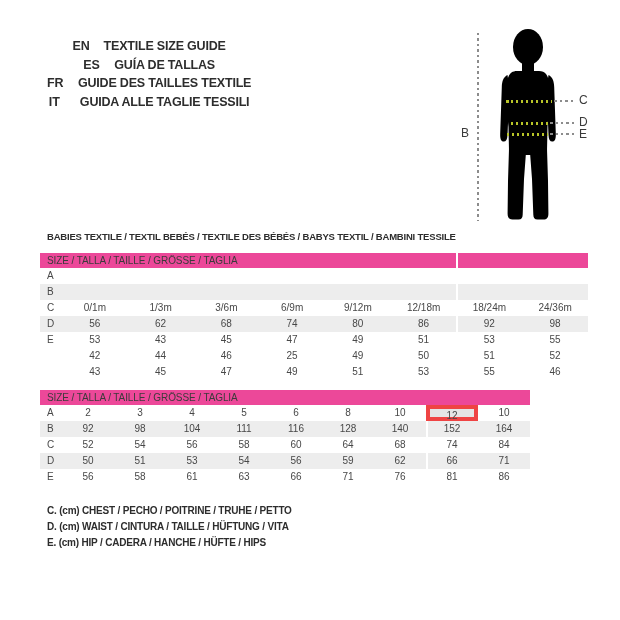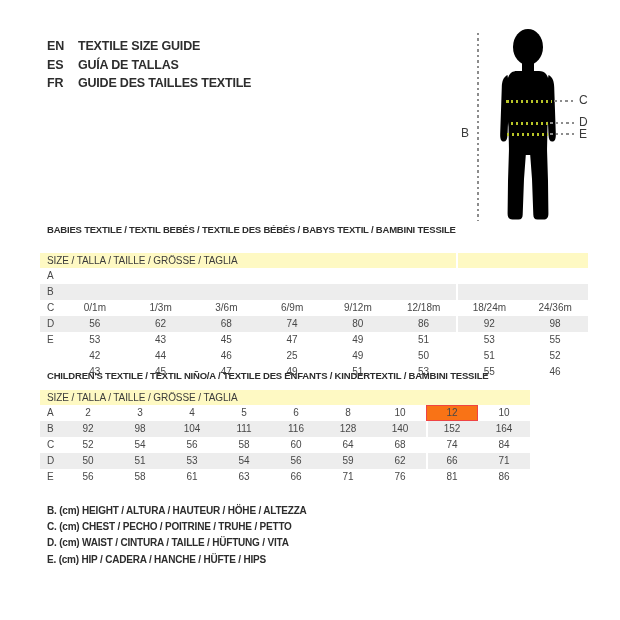--- a/index.html
+++ b/index.html
@@ -3,48 +3,48 @@
 <meta charset="utf-8">
 <style>
   html,body{margin:0;padding:0;background:#fff;}
   .canvas{
     position:relative;width:620px;height:620px;background:#ffffff;overflow:hidden;
     font-family:"Liberation Sans",sans-serif;color:#3c3c3c;
   }
   
   .langs{position:absolute;left:47px;top:37px;}
   .lang-row{display:flex;line-height:18.5px;font-size:12.5px;font-weight:700;
-    letter-spacing:-0.2px;color:#2d2d2d;}
+    letter-spacing:-0.2px;color:#2d2d2d;justify-content:center;}
   .lang-code{width:31px;flex:0 0 31px;}
   
   .fig{position:absolute;left:0;top:0;width:620px;height:240px;}
   .fig svg{position:absolute;left:499px;top:29px;}
   .vdots{position:absolute;left:477px;top:33px;width:2px;height:188px;
     background:repeating-linear-gradient(180deg,#8c8c8c 0 2.2px,transparent 2.2px 5.5px);}
   .ydots{position:absolute;height:2.5px;
     background:repeating-linear-gradient(90deg,#b8c428 0 2.5px,transparent 2.5px 5px);z-index:2;}
   .gdash{position:absolute;height:2px;
     background:repeating-linear-gradient(90deg,#8c8c8c 0 2.5px,transparent 2.5px 5.5px);}
   .mlabel{position:absolute;font-size:12px;color:#3a3a3a;}
   
   .sec-title{position:absolute;left:47px;font-size:9.5px;font-weight:700;
     letter-spacing:-0.2px;color:#2d2d2d;white-space:nowrap;}
   
   .stable{position:absolute;left:40px;}
-  .size-band{height:15px;line-height:15px;background:#fef9c3;color:#3b3b3b;
+  .size-band{height:15px;line-height:15px;background:#ec4899;color:#3b3b3b;
     font-size:10px;padding-left:7px;letter-spacing:-0.1px;}
   .trow{display:flex;height:16px;line-height:16px;font-size:10px;color:#484848;}
   .trow.stripe{background:#ededed;}
   .rlabel{flex:0 0 22px;width:22px;padding-left:7px;box-sizing:border-box;}
   .cell{text-align:center;flex:0 0 auto;}
   .t-babies{width:548px;}
   .t-babies .cell{width:65.75px;margin-top:32px;}
   .t-children{width:490px;}
   .t-children .cell{width:52px;}
-  .cell.boxed{background:#f97316;border:1px solid #ef4444;box-sizing:border-box;
+  .cell.boxed{background:#e5e5e5;border:4px solid #ef4444;box-sizing:border-box;
     line-height:14px;position:relative;z-index:3;}
   .vline{position:absolute;width:2px;background:#ffffff;z-index:2;}
   .t-babies .vline{left:416px;top:0;height:95px;}
   .t-children .vline{left:386px;top:31px;height:64px;}
   
   .legend{position:absolute;left:47px;top:503px;}
   .legend-line{font-size:10px;font-weight:700;letter-spacing:-0.2px;
     line-height:16.2px;color:#2d2d2d;white-space:nowrap;}
 </style>
 </head>
@@ -57,20 +57,24 @@
       <span class="lang-code">EN</span>
       <span class="lang-label">TEXTILE SIZE GUIDE</span>
     </div>
     <div class="lang-row">
       <span class="lang-code">ES</span>
       <span class="lang-label">GUÍA DE TALLAS</span>
     </div>
     <div class="lang-row">
       <span class="lang-code">FR</span>
       <span class="lang-label">GUIDE DES TAILLES TEXTILE</span>
+    </div>
+    <div class="lang-row">
+      <span class="lang-code">IT</span>
+      <span class="lang-label">GUIDA ALLE TAGLIE TESSILI</span>
     </div>
   </div>
 
   <div class="fig">
     <svg width="58" height="193" viewBox="0 0 58 193" fill="#000000">
       <ellipse cx="29" cy="18" rx="15" ry="18"></ellipse>
       <rect x="23" y="30" width="12" height="13"></rect>
       <path d="M8 56 C8 46 12 42 18 42 L40 42 C46 42 50 46 50 56 C50 74 49.5 88 48.5 98 L48 122 L10 122 L9.5 98 C8.5 88 8 74 8 56 Z"></path>
       <path d="M8.5 46 C4.5 48 3 52 2.8 58 L1.2 105 C1 110 2.2 112.5 4.6 112.6 C7 112.7 8.3 110.5 8.5 106 L10.5 60 Z"></path>
       <path d="M49.5 46 C53.5 48 55 52 55.2 58 L56.8 105 C57 110 55.8 112.5 53.4 112.6 C51 112.7 49.7 110.5 49.5 106 L47.5 60 Z"></path>
@@ -82,21 +86,21 @@
     <div class="ydots" style="left:511px;top:122px;width:37px;"></div>
     <div class="gdash" style="left:550px;top:122px;width:26px;"></div>
     <div class="ydots" style="left:507px;top:133px;width:41px;"></div>
     <div class="gdash" style="left:550px;top:133px;width:26px;"></div>
     <div class="mlabel" style="left:461px;top:126px;">B</div>
     <div class="mlabel" style="left:579px;top:93px;">C</div>
     <div class="mlabel" style="left:579px;top:115px;">D</div>
     <div class="mlabel" style="left:579px;top:127px;">E</div>
   </div>
 
-  <div class="sec-title" style="top:224px;">BABIES TEXTILE / TEXTIL BEBÉS / TEXTILE DES BÉBÉS / BABYS TEXTIL / BAMBINI TESSILE</div>
+  <div class="sec-title" style="top:231px;">BABIES TEXTILE / TEXTIL BEBÉS / TEXTILE DES BÉBÉS / BABYS TEXTIL / BAMBINI TESSILE</div>
   <div class="stable t-babies" style="top:253px;">
     <div class="size-band">SIZE / TALLA / TAILLE / GRÖSSE / TAGLIA</div>
     <div class="trow">
         <span class="rlabel">A</span>
         <span class="cell">0/1m</span>
         <span class="cell">1/3m</span>
         <span class="cell">3/6m</span>
         <span class="cell">6/9m</span>
         <span class="cell">9/12m</span>
         <span class="cell">12/18m</span>
@@ -143,21 +147,20 @@
         <span class="cell">47</span>
         <span class="cell">49</span>
         <span class="cell">51</span>
         <span class="cell">53</span>
         <span class="cell">55</span>
         <span class="cell">46</span>
       </div>
       <div class="vline"></div>
   </div>
 
-  <div class="sec-title" style="top:370px;">CHILDREN'S TEXTILE / TEXTIL NIÑO/A / TEXTILE DES ENFANTS / KINDERTEXTIL / BAMBINI TESSILE</div>
   <div class="stable t-children" style="top:390px;">
     <div class="size-band">SIZE / TALLA / TAILLE / GRÖSSE / TAGLIA</div>
     <div class="trow">
         <span class="rlabel">A</span>
         <span class="cell">2</span>
         <span class="cell">3</span>
         <span class="cell">4</span>
         <span class="cell">5</span>
         <span class="cell">6</span>
         <span class="cell">8</span>
@@ -210,19 +213,18 @@
         <span class="cell">66</span>
         <span class="cell">71</span>
         <span class="cell">76</span>
         <span class="cell">81</span>
         <span class="cell">86</span>
       </div>
       <div class="vline"></div>
   </div>
 
   <div class="legend">
-    <div class="legend-line">B. (cm) HEIGHT / ALTURA / HAUTEUR / HÖHE / ALTEZZA</div>
     <div class="legend-line">C. (cm) CHEST / PECHO / POITRINE / TRUHE / PETTO</div>
     <div class="legend-line">D. (cm) WAIST / CINTURA / TAILLE / HÜFTUNG / VITA</div>
     <div class="legend-line">E. (cm) HIP / CADERA / HANCHE / HÜFTE / HIPS</div>
   </div>
 
 </div>
 
 </body></html>

